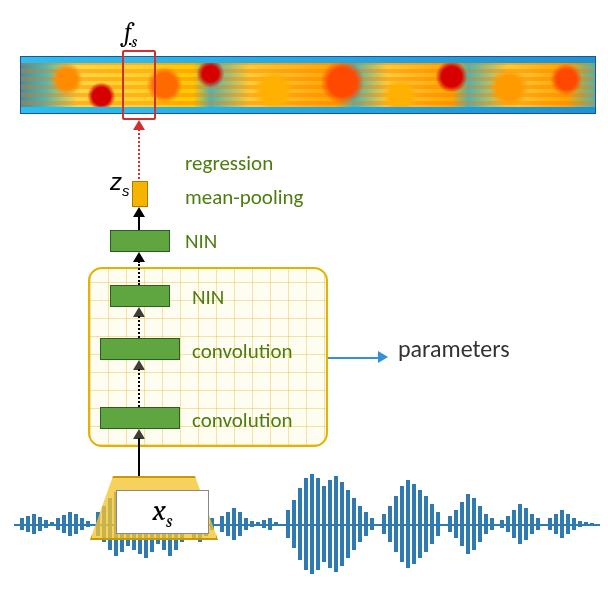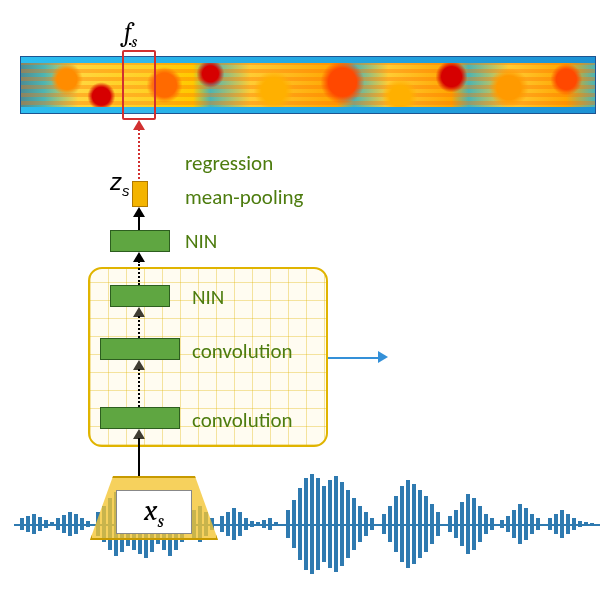--- a/index.html
+++ b/index.html
@@ -80,21 +80,21 @@
 
   
   .trap {
     left: 90px; top: 476px; width: 128px; height: 64px;
     background: rgba(244,196,48,.78);
     border: 2px solid #c79a00;
     box-sizing: border-box;
     clip-path: polygon(18% 0, 82% 0, 100% 100%, 0 100%);
   }
   .xs-card {
-    left: 116px; top: 490px; width: 76px; height: 44px;
+    left: 116px; top: 490px; width: 93px; height: 44px;
     background:#fff; border:1.5px solid #888; box-sizing:border-box;
     display:flex; align-items:center; justify-content:center;
   }
   .xs-text { font-family: Cambria, serif; font-style: italic; font-size: 30px; }
   .xs-text sub { font-size: 18px; }
 
   
   .wave-wrap { left: 14px; top: 468px; width: 586px; height: 108px; z-index:0; }
   .wave-baseline { position:absolute; left:0; right:0; top:56px; height:2px; background:#2f7ab0; }
 
@@ -138,20 +138,21 @@
     <div class="arrow-up"></div>
   </div>
 <div class="abs vline dashed" style="left:138px; top:261px; height:24px;"></div>
 
 <div class="abs transfer-box"></div>
 <div class="abs transfer-line"></div>
 <div class="abs transfer-arrowhead">
     <div class="arrow-right"></div>
   </div>
 <div class="abs transfer-label">
+  <div>parameters</div>
 </div>
 
 <div class="abs green-block" style="left:110px; top:285px; width:60px; height:22px;"></div>
 <div class="abs layer-label" style="top:284px; left:192px;">NIN</div>
 
 <div class="abs" style="left:133px; top:307px;">
     <div class="arrow-up"></div>
   </div>
 <div class="abs vline dashed" style="left:138px; top:316px; height:22px;"></div>
 

